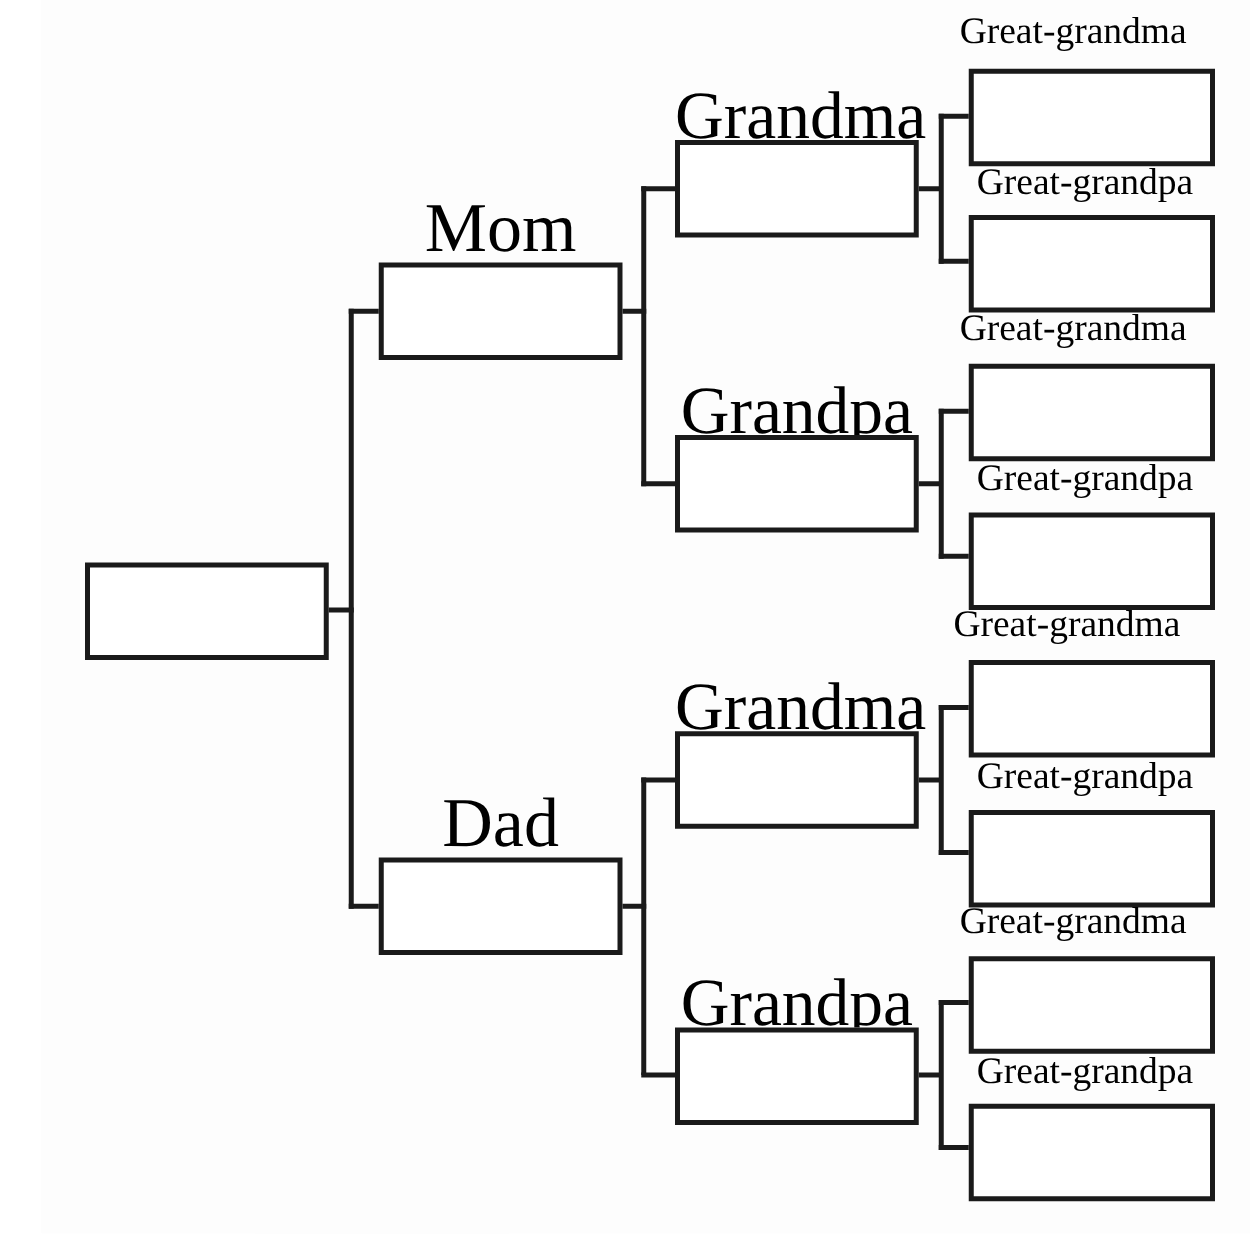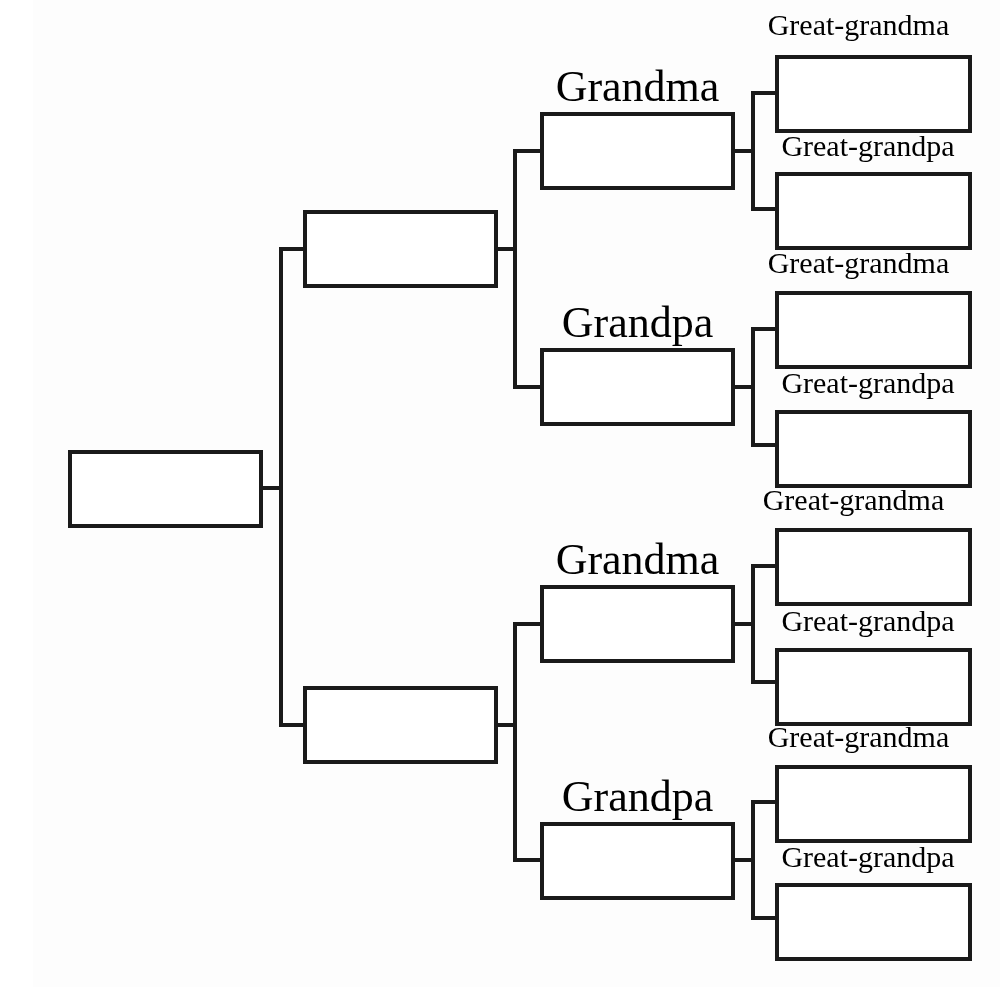--- a/index.html
+++ b/index.html
@@ -44,21 +44,21 @@
   .node-label {
     position: absolute;
     text-align: center;
     color: #000000;
     line-height: 1;
     white-space: nowrap;
     background: transparent;
   }
   .label-gen0 { font-size: 54px; }
   .label-gen1 { font-size: 56px; }
-  .label-gen2 { font-size: 44px; }
+  .label-gen2 { font-size: 54px; }
   .label-gen3 { font-size: 30px; }
 
   
   .conn {
     position: absolute;
     background: #1a1a1a;
   }
   .conn-v { width: 4px; }
   .conn-h { height: 4px; }
 </style>
@@ -102,22 +102,24 @@
   <div class="conn conn-h" style="left:751px; top:564px; width:28px;"></div>
   <div class="conn conn-h" style="left:751px; top:680px; width:28px;"></div>
 
   <div class="conn conn-h" style="left:733px; top:858px; width:20px;"></div>
   <div class="conn conn-v" style="left:751px; top:800px; height:120px;"></div>
   <div class="conn conn-h" style="left:751px; top:800px; width:28px;"></div>
   <div class="conn conn-h" style="left:751px; top:916px; width:28px;"></div>
 
   <div class="node-box" style="left:68px; top:450px; width:195px; height:78px;"></div>
 
+  <div class="node-label label-gen1" style="left:303px; top:155px; width:195px;">Mom</div>
   <div class="node-box" style="left:303px; top:210px; width:195px; height:78px;"></div>
 
+  <div class="node-label label-gen1" style="left:303px; top:631px; width:195px;">Dad</div>
   <div class="node-box" style="left:303px; top:686px; width:195px; height:78px;"></div>
 
   <div class="node-label label-gen2" style="left:540px; top:65px; width:195px;">Grandma</div>
   <div class="node-box" style="left:540px; top:112px; width:195px; height:78px;"></div>
 
   <div class="node-label label-gen2" style="left:540px; top:301px; width:195px;">Grandpa</div>
   <div class="node-box" style="left:540px; top:348px; width:195px; height:78px;"></div>
 
   <div class="node-label label-gen2" style="left:540px; top:538px; width:195px;">Grandma</div>
   <div class="node-box" style="left:540px; top:585px; width:195px; height:78px;"></div>

